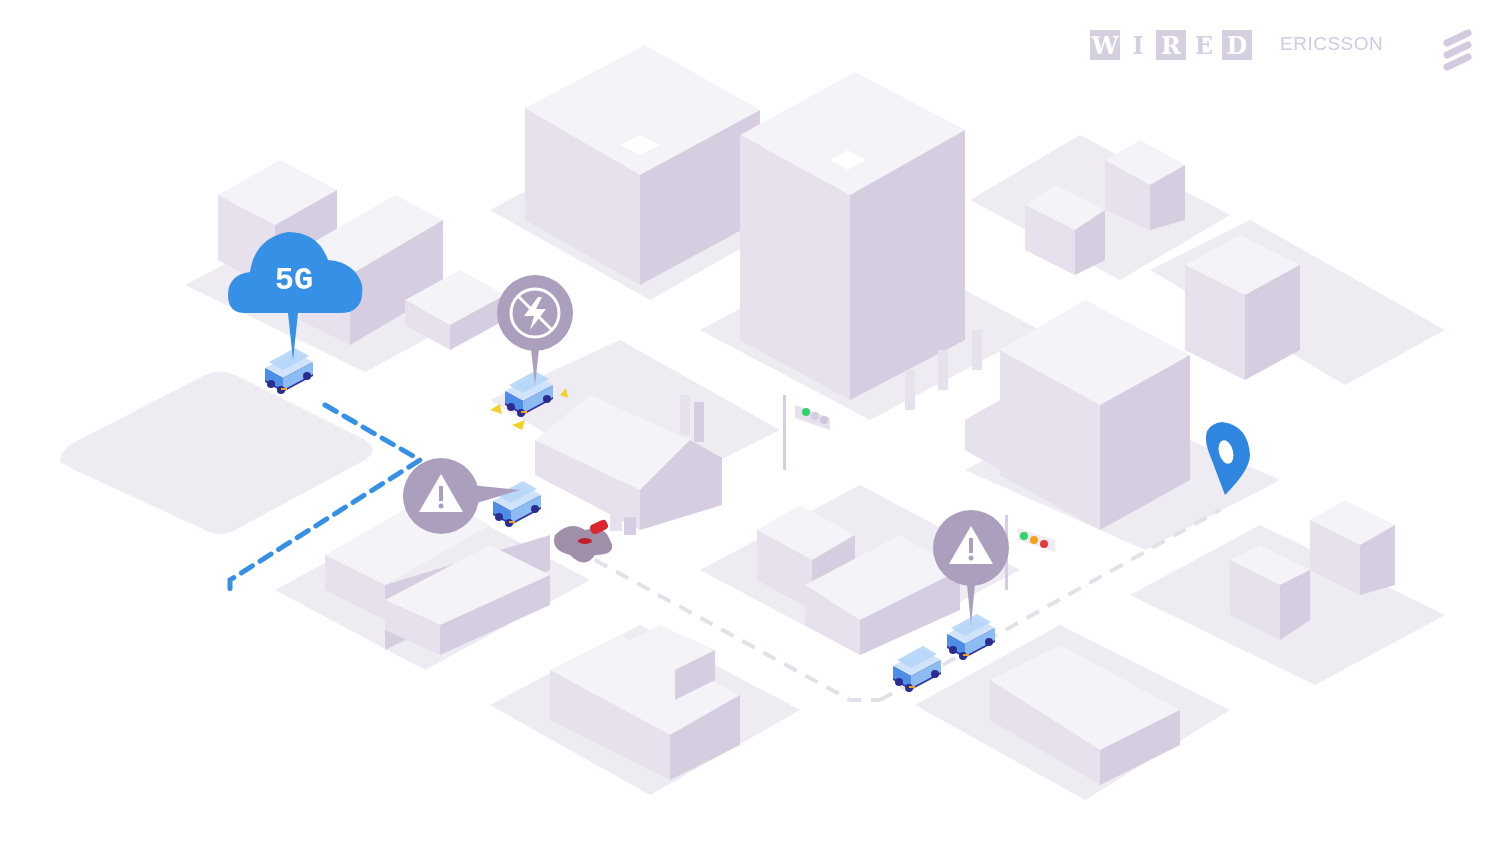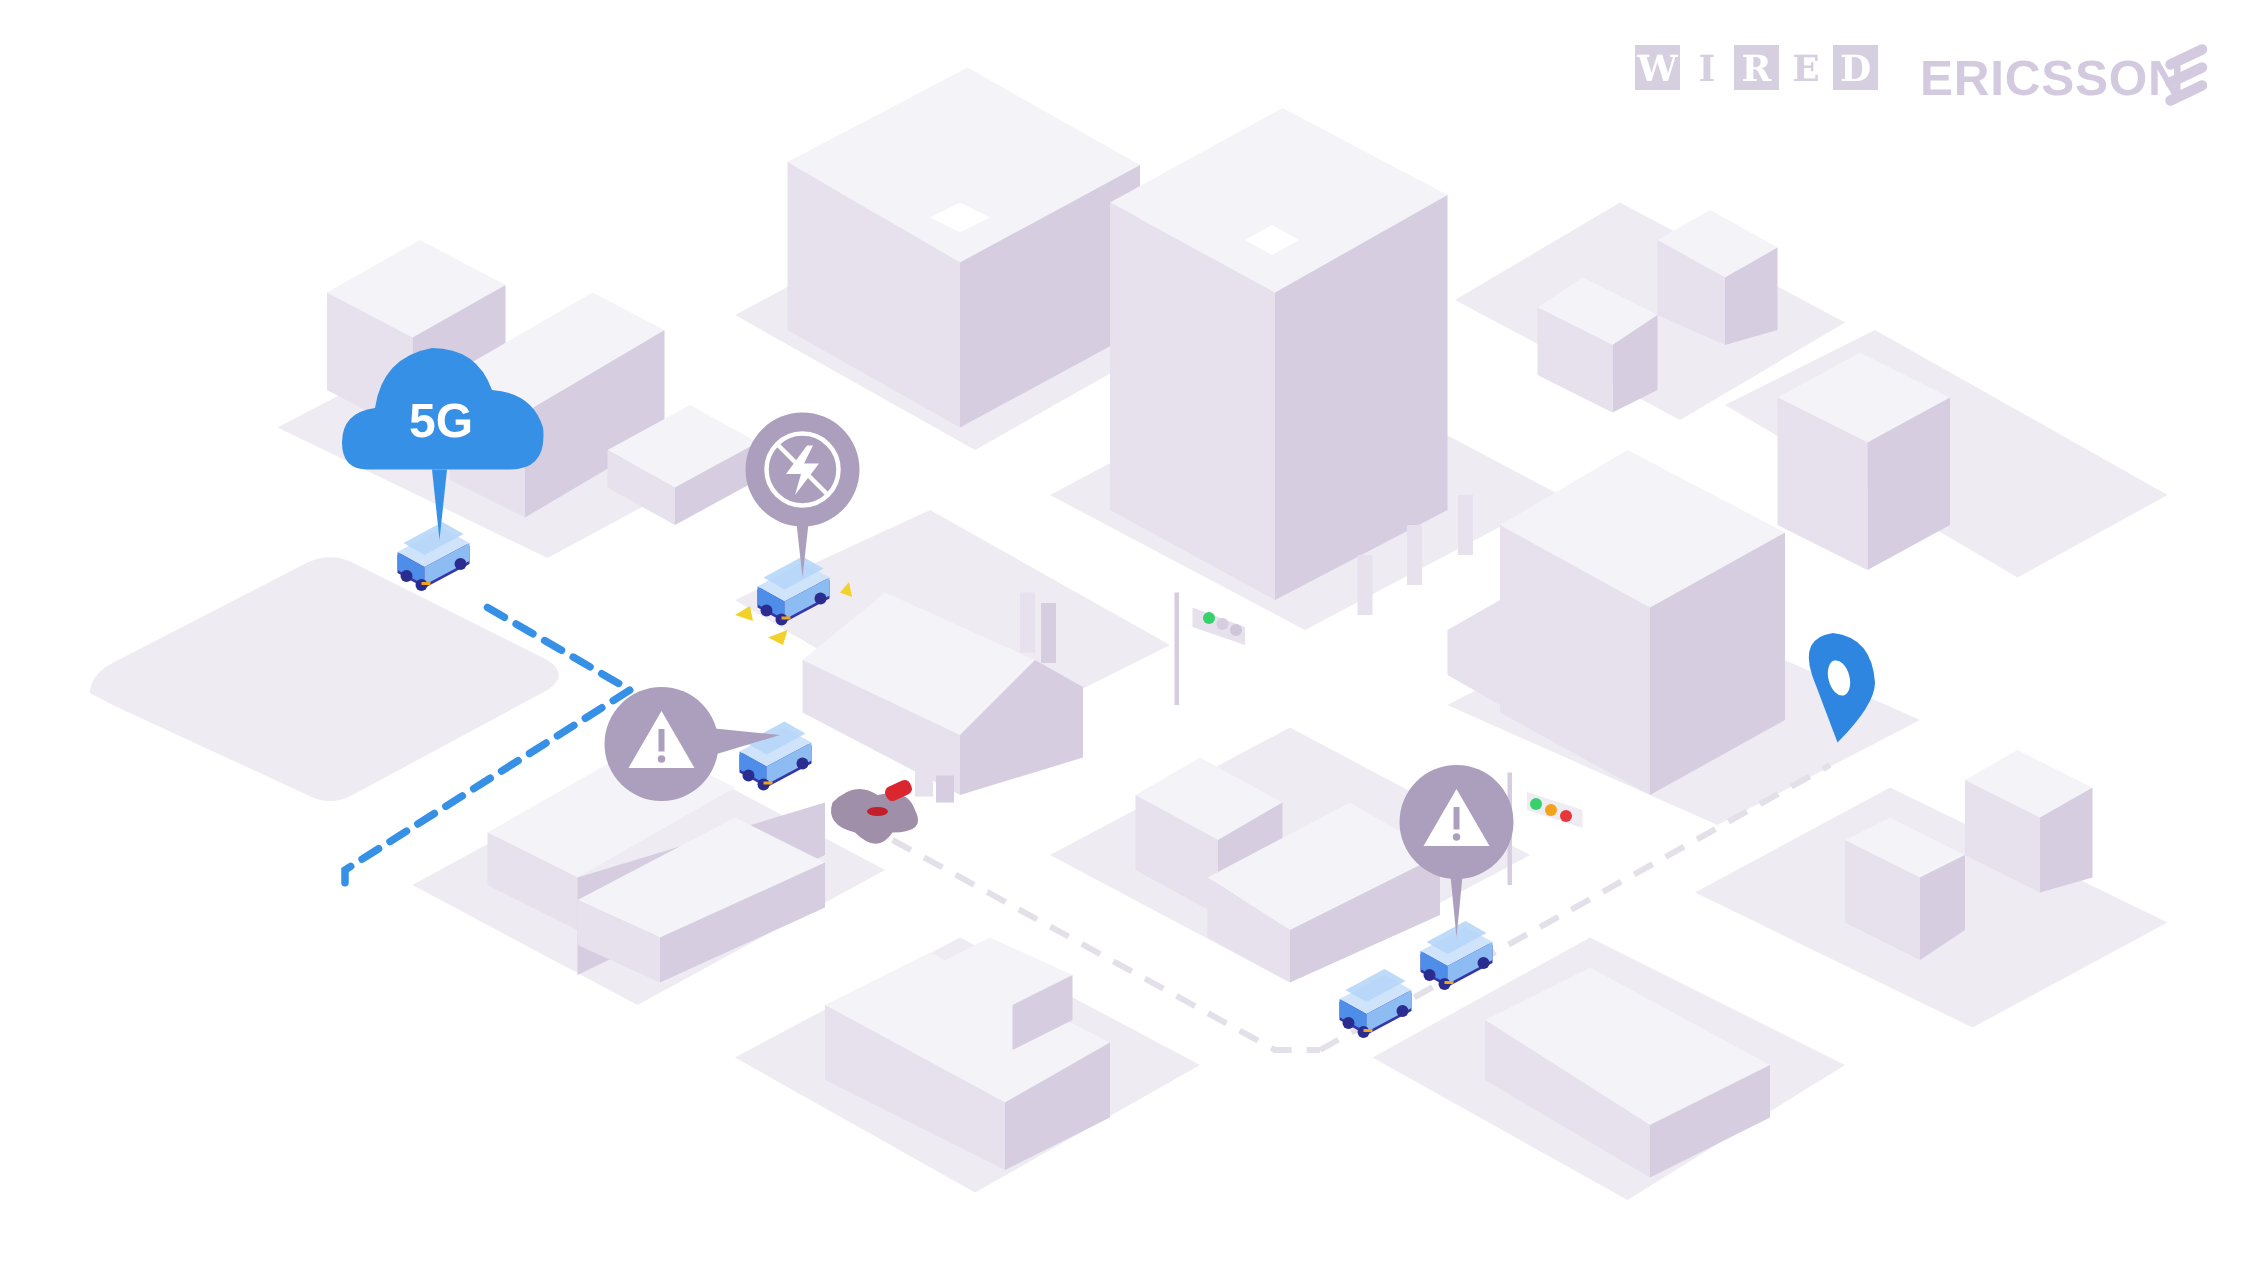--- a/index.html
+++ b/index.html
@@ -2,22 +2,22 @@
 <html><head>
 <meta charset="utf-8">
 <style>
   html, body { margin: 0; padding: 0; background: #ffffff; }
   body { width: 1500px; height: 844px; overflow: hidden; position: relative; font-family: "Liberation Sans", sans-serif; }
   #scene { position: absolute; left: 0; top: 0; width: 1500px; height: 844px; }
   .brand { position: absolute; top: 30px; display: flex; align-items: center; }
   .wired { left: 1090px; display: flex; gap: 3px; }
   .wired span { display: inline-flex; width: 30px; height: 30px; align-items: center; justify-content: center; font-family: "DejaVu Serif", serif; font-weight: bold; font-size: 24px; color: #d6cfe0; }
   .wired span.box { background: #d6cfe0; color: #ffffff; }
-  .ericsson { left: 1280px; top: 33px; font-family: "Liberation Sans", sans-serif; font-weight: bold; font-size: 33px; color: #d3cadf; letter-spacing: 0.5px; }
-  .label-5g { position: absolute; left: 268px; top: 262px; width: 52px; text-align: center; color: #ffffff; font-weight: bold; font-size: 32px; font-family: Liberation Sans, sans-serif; }
+  .ericsson { left: 1280px; top: 33px; font-family: "Liberation Sans", sans-serif; font-weight: normal; font-size: 19px; color: #d3cadf; letter-spacing: 0.5px; }
+  .label-5g { position: absolute; left: 268px; top: 262px; width: 52px; text-align: center; color: #ffffff; font-weight: bold; font-size: 32px; font-family: Liberation Mono, monospace; }
 </style>
 </head>
 <body>
 
 <svg id="scene" viewBox="0 0 1500 844" xmlns="http://www.w3.org/2000/svg">
   <defs>
     <g id="car">
       <polygon points="0,8 30,-8 48,2 48,14 18,30 0,20" fill="#3537a8"></polygon>
       <polygon points="0,6 30,-10 48,0 18,16" fill="#cfe3fb"></polygon>
       <polygon points="0,6 18,16 18,28 0,18" fill="#4f8ee8"></polygon>

